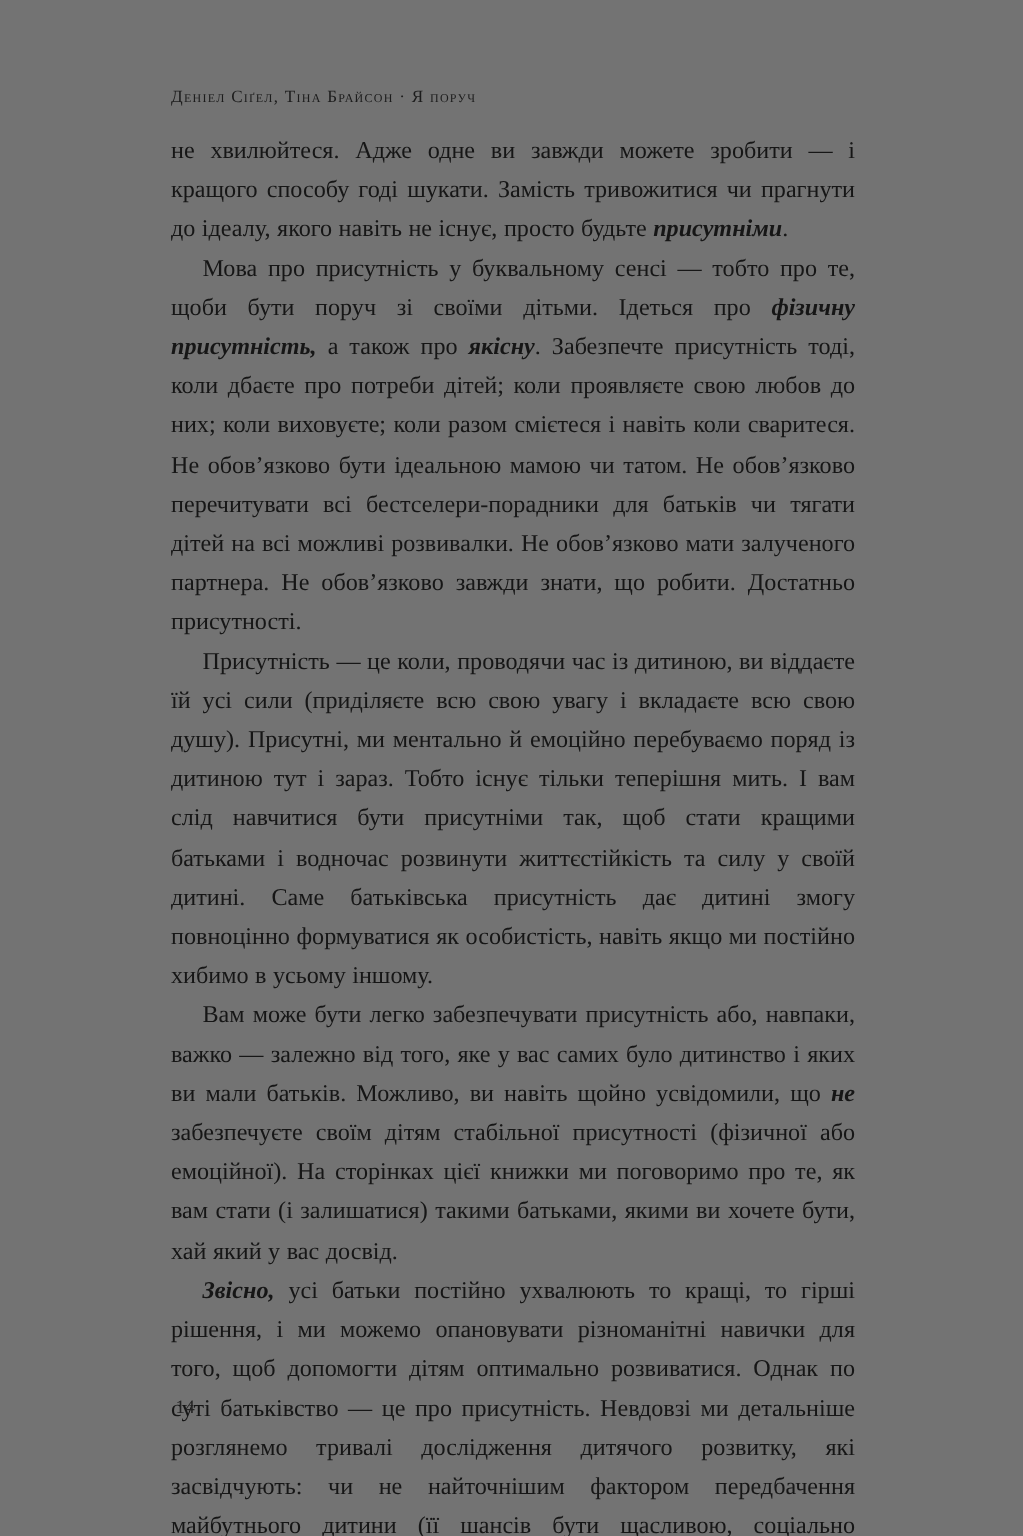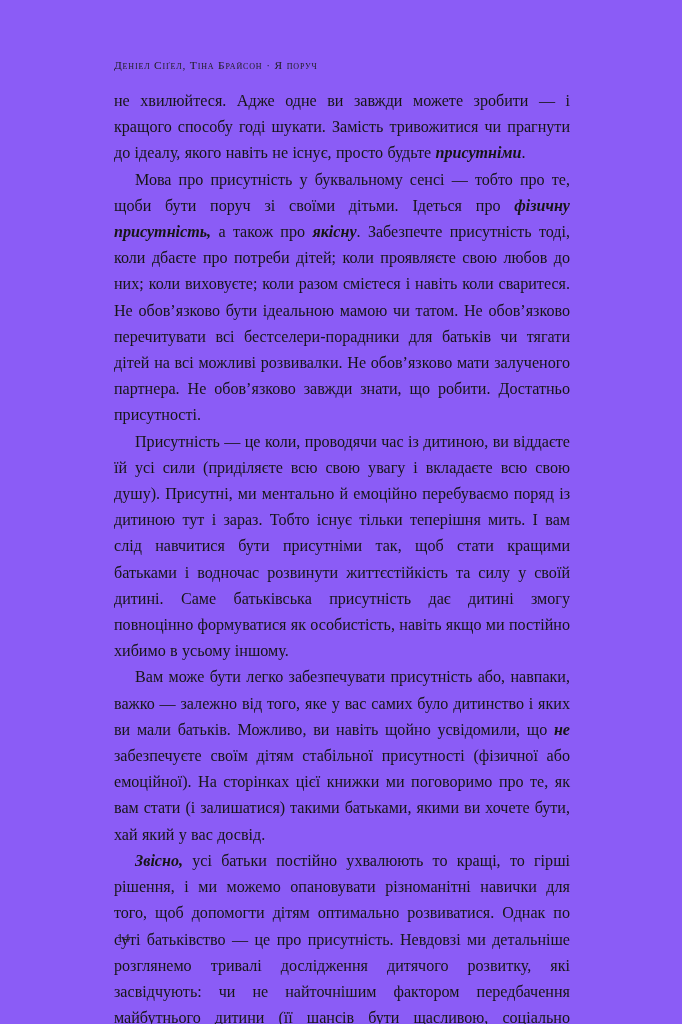--- a/index.html
+++ b/index.html
@@ -14,21 +14,21 @@
     font-family: "Liberation Serif", "DejaVu Serif", serif;
     color: #1a1a1a;
     overflow: hidden;
   }
 
   .page {
     position: absolute;
     left: 0; top: 0;
     width: 682px;
     height: 1024px;
-    background: #8b5cf6;
+    background: #737373;
   }
 
   
   .running-head {
     position: absolute;
     left: 114px;
     top: 58px;
     width: 456px;
     font-family: "Liberation Serif", "DejaVu Serif", serif;
     font-size: 11.4px;

